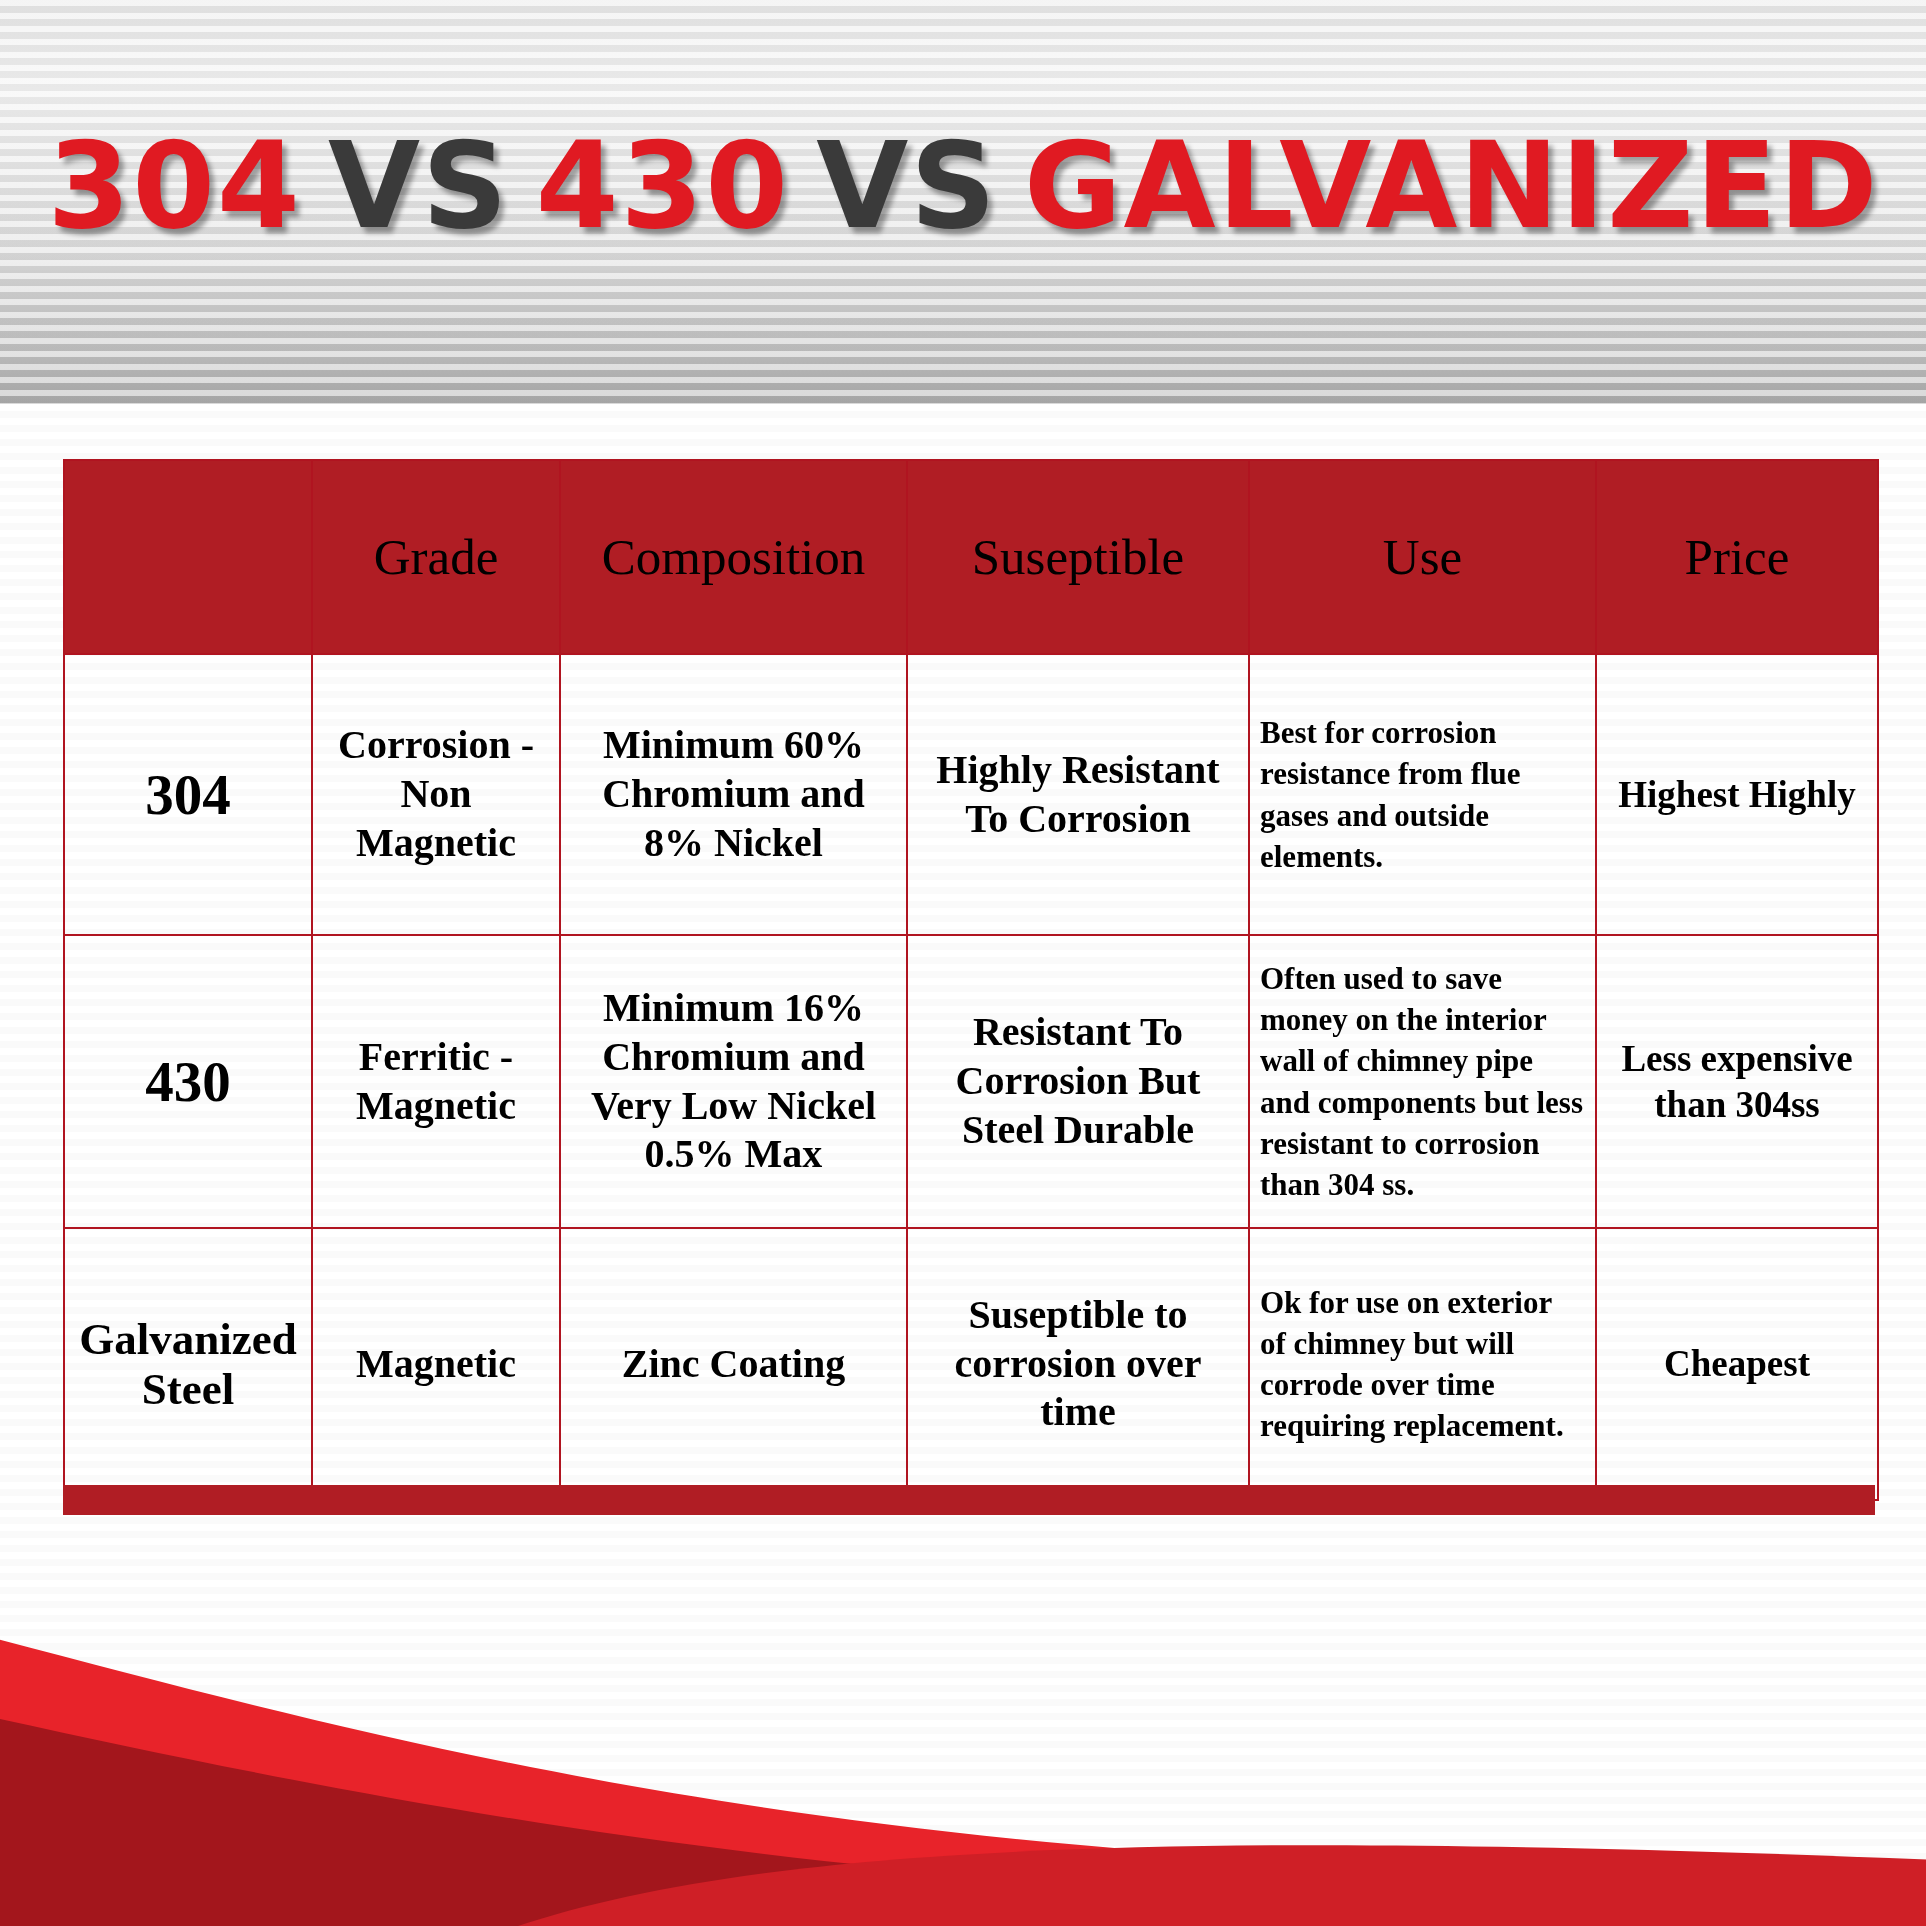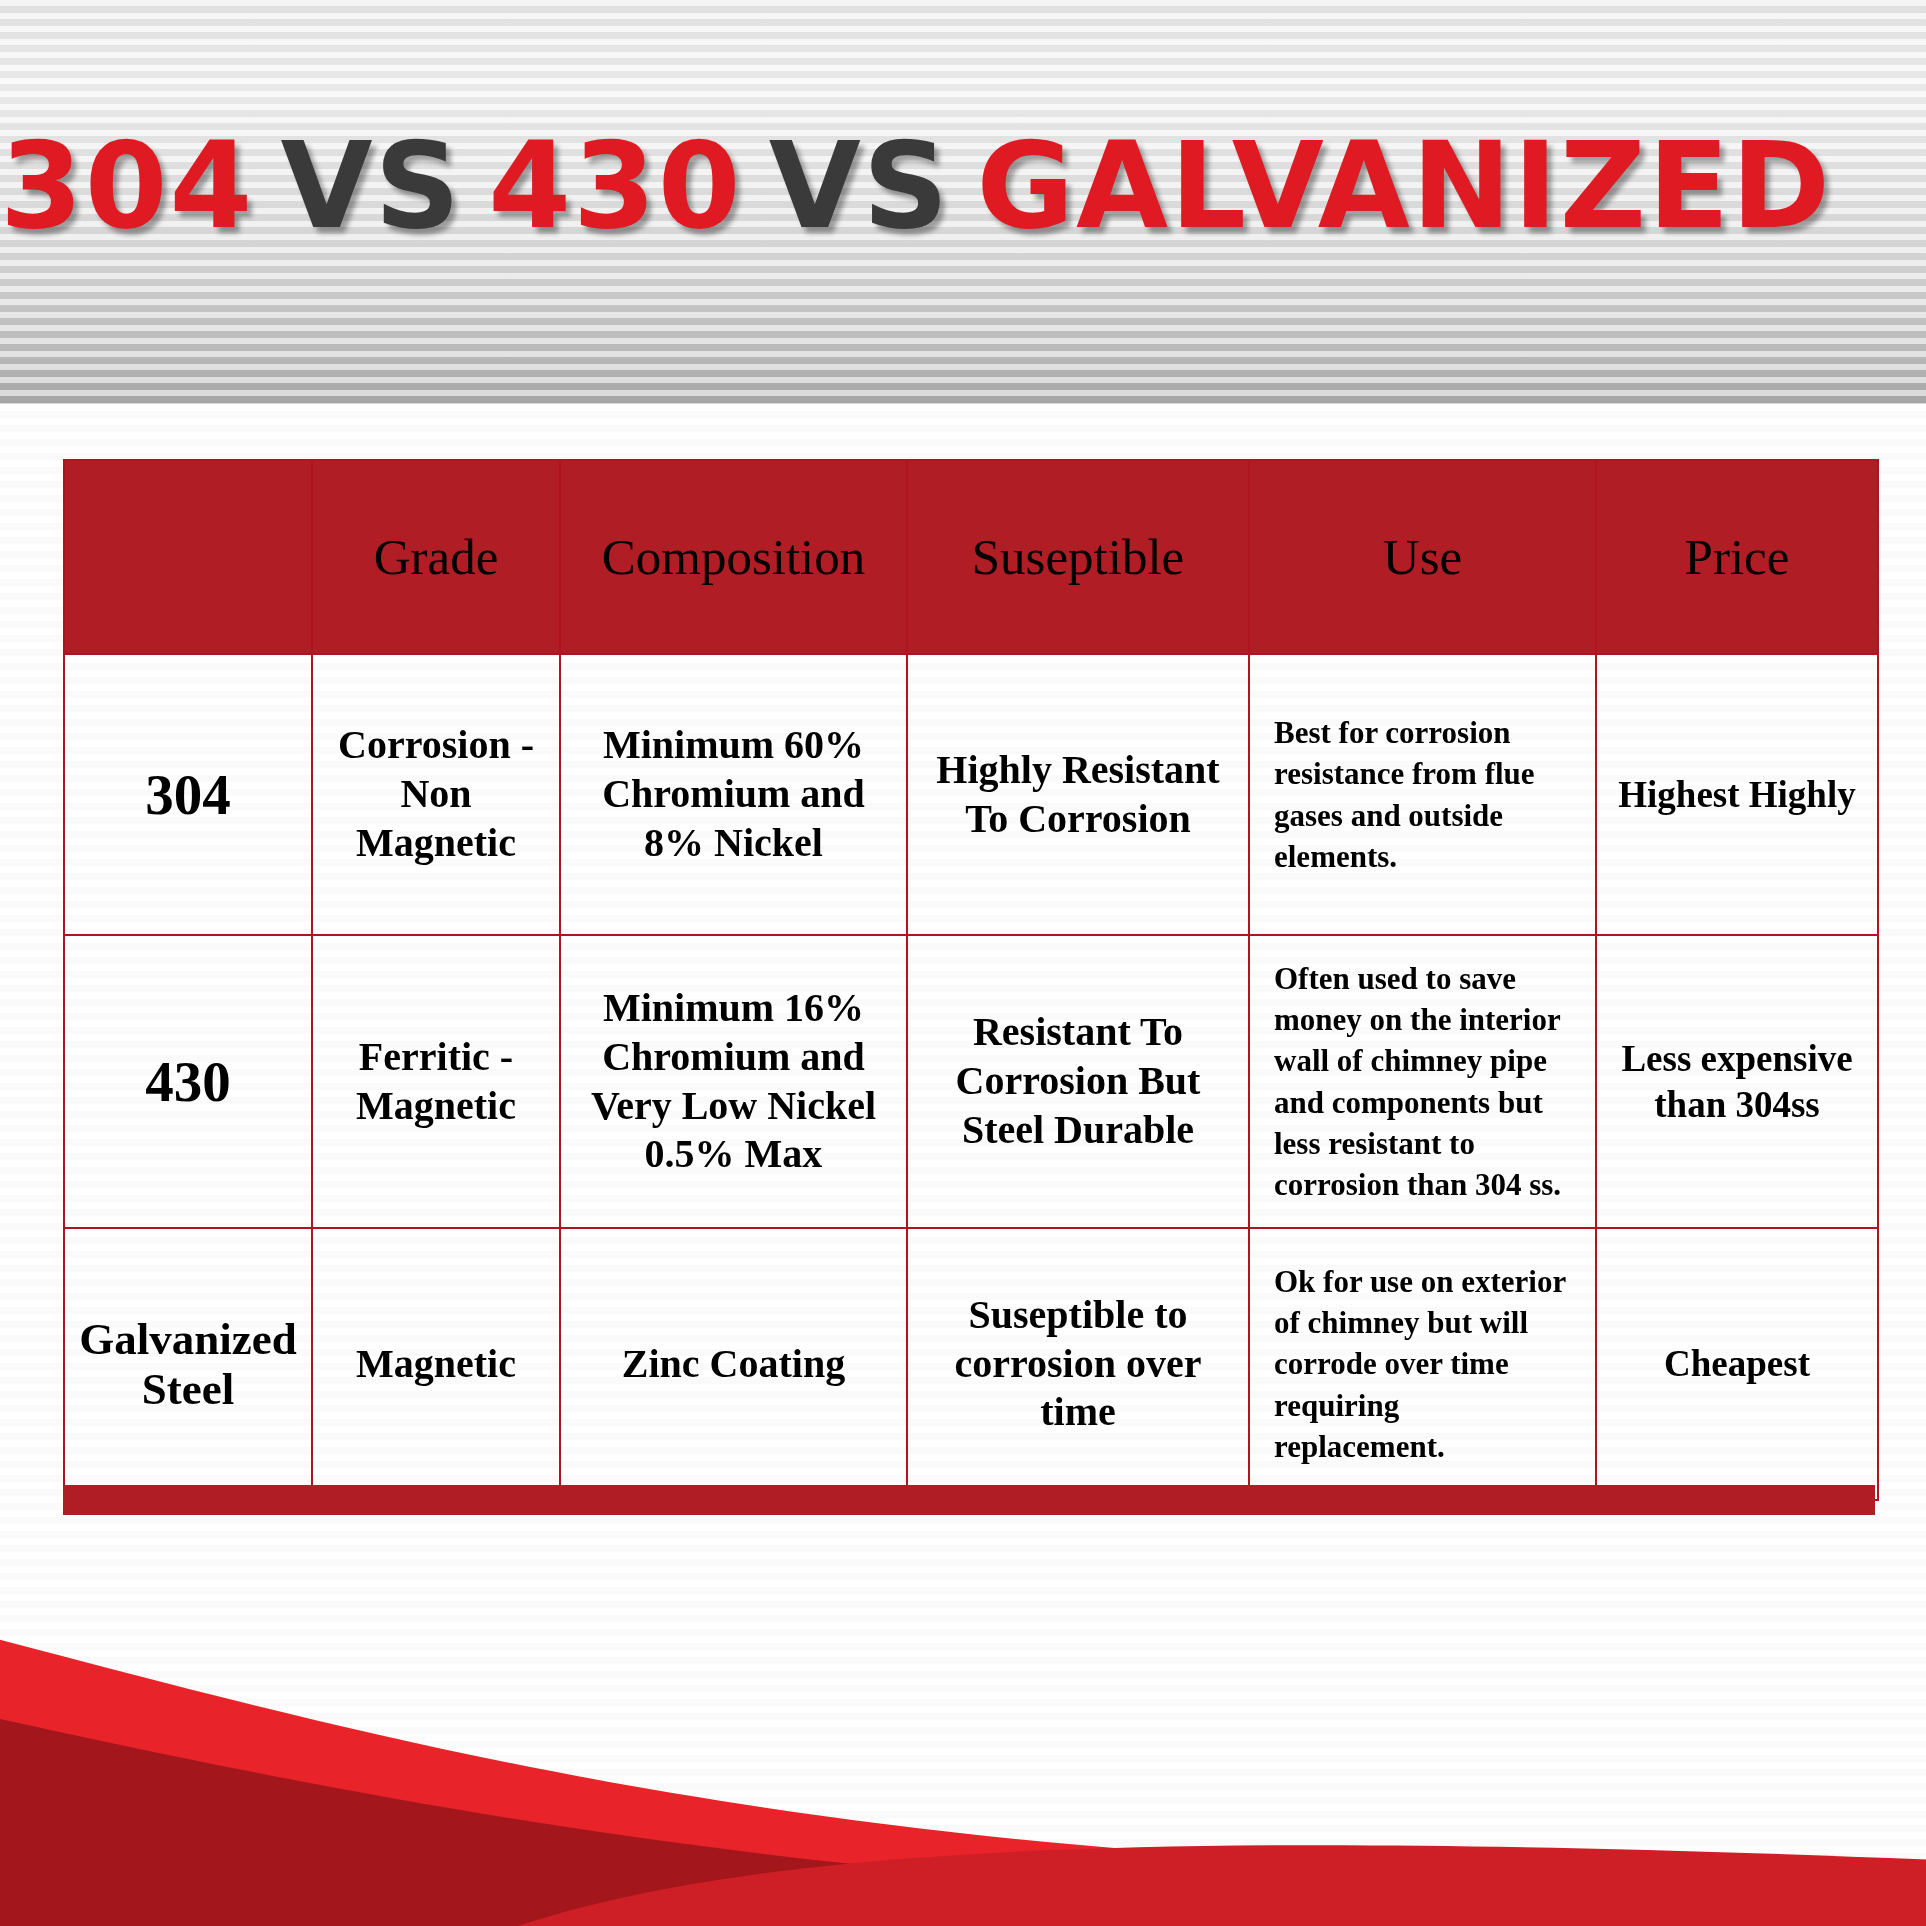--- a/index.html
+++ b/index.html
@@ -30,20 +30,21 @@
         rgba(0,0,0,0.04) 6px,
         rgba(0,0,0,0.04) 13px
       ),
       linear-gradient(to bottom, #e8e8e8 0%, #f2f2f2 22%, #dcdcdc 62%, #bfbfbf 88%, #ababab 100%);
   }
   .banner-title {
     position: absolute;
     left: 0;
     top: 127px;
     width: 1927px;
+    text-align: center;
     font-family: "DejaVu Sans", sans-serif;
     font-weight: bold;
     font-size: 119px;
     letter-spacing: 2px;
     line-height: 1;
     white-space: nowrap;
     text-shadow: 5px 6px 5px rgba(0,0,0,0.35);
   }
   .t-red { color: #e01a22; }
   .t-dark { color: #3a3a3a; }
@@ -118,21 +119,21 @@
     font-size: 40px;
     font-weight: bold;
     line-height: 1.22;
     padding: 10px 12px;
     font-family: "Liberation Serif", serif;
   }
   td.cell.use {
     font-size: 31px;
     line-height: 1.33;
     text-align: left;
-    padding: 12px 24px;
+    padding: 12px 10px;
   }
   td.cell.price {
     font-size: 37px;
   }
   tr.r1 td { height: 255px; }
   tr.r2 td { height: 267px; }
   tr.r3 td { height: 246px; }
 
   .table-foot {
     position: absolute;

